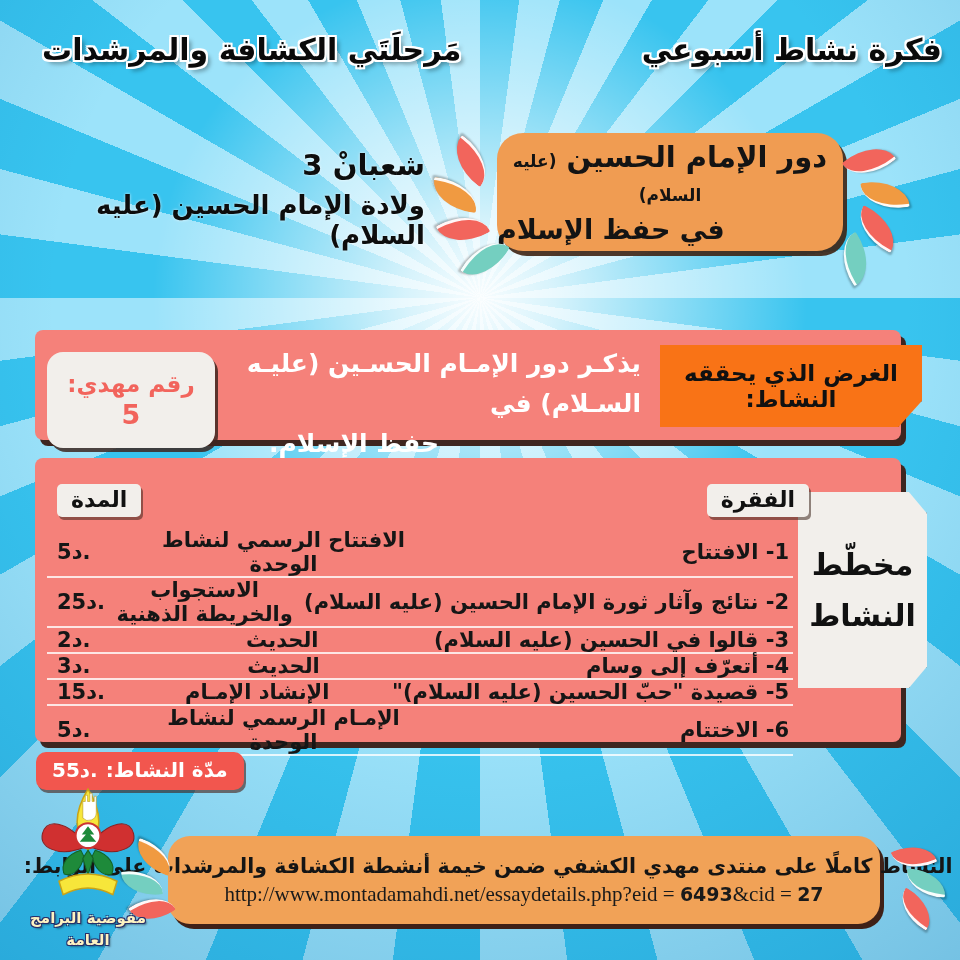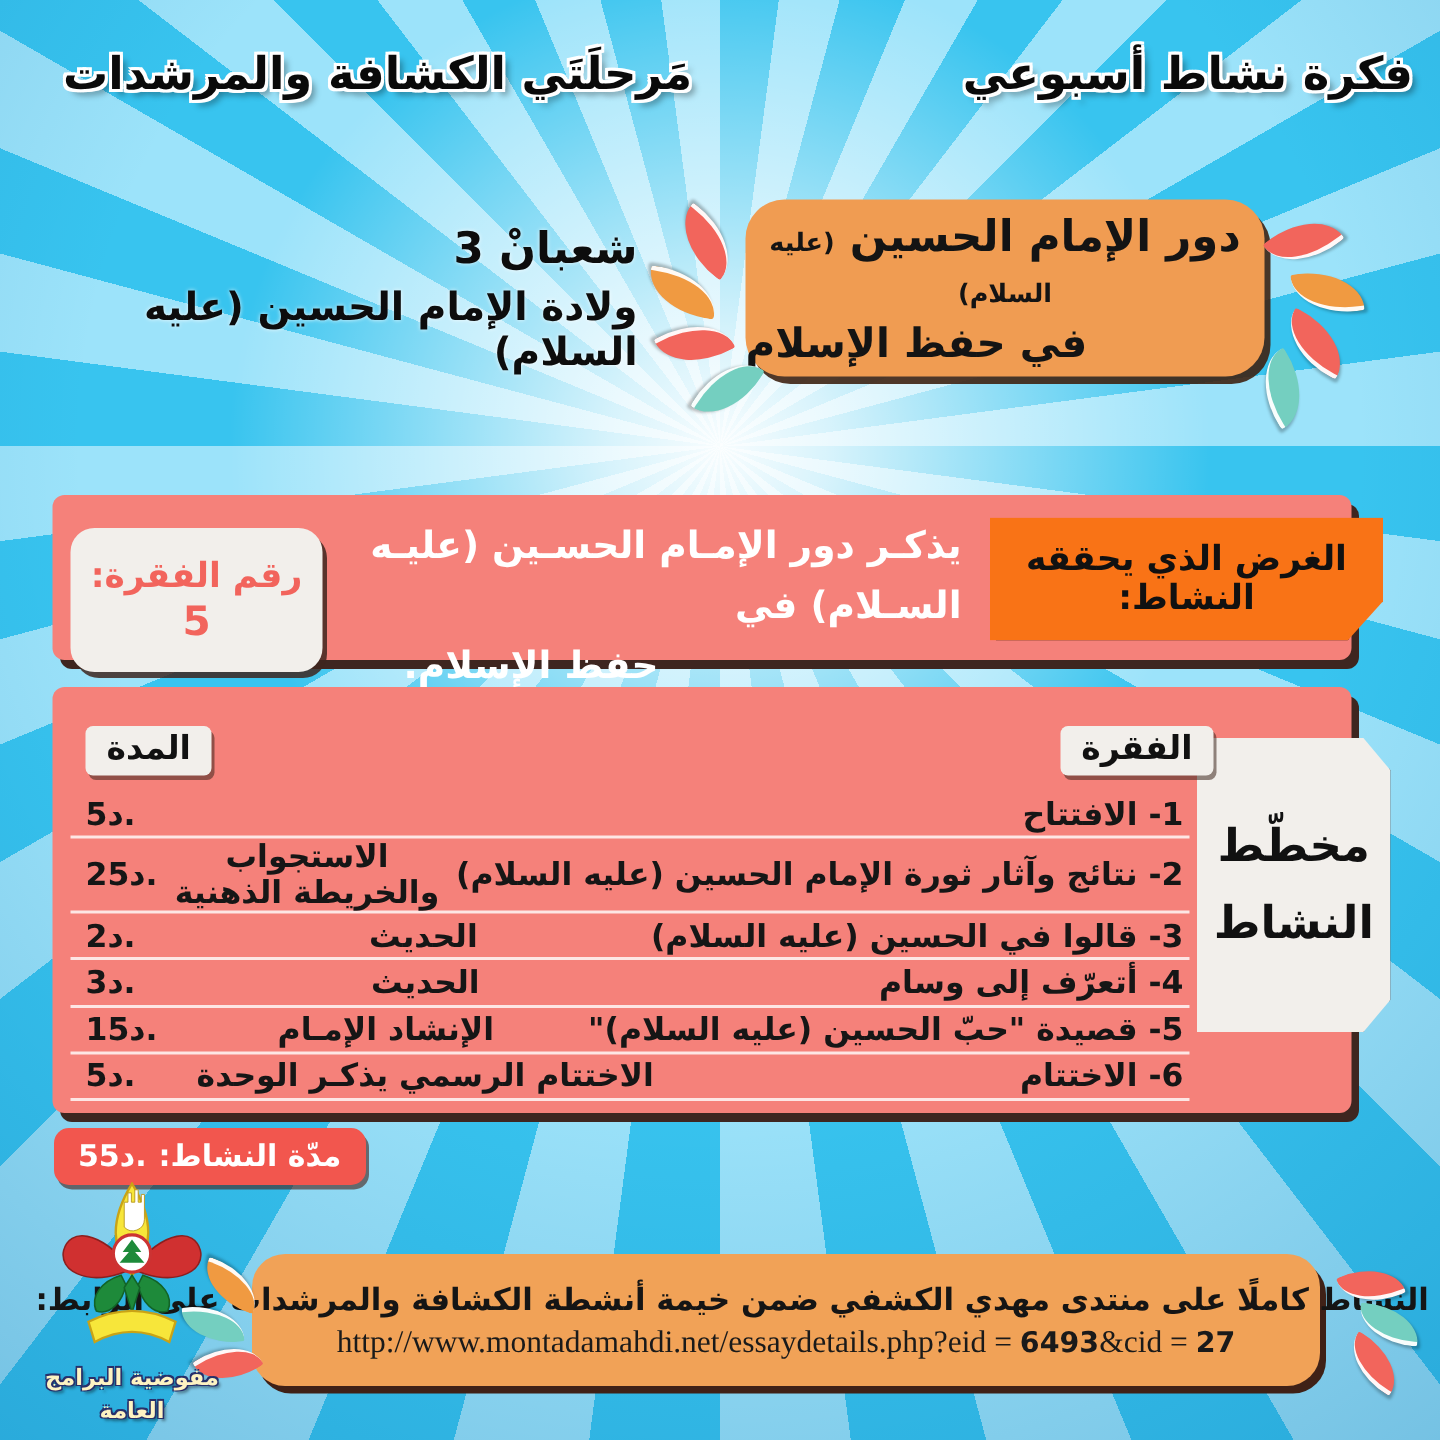--- a/index.html
+++ b/index.html
@@ -171,37 +171,38 @@
     <div class="l2">ولادة الإمام الحسين (عليه السلام)</div>
   </div>
 
   <div class="purpose">
     <div class="purpose-label">الغرض الذي يحققه النشاط:</div>
     <div class="purpose-text">
       <div class="l1">يذكـر دور الإمـام الحسـين (عليـه السـلام) في</div>
       <div class="l2">حفظ الإسلام.</div>
     </div>
     <div class="purpose-num">
-      <div class="nl">رقم الفقرة:</div>
+      <div class="nl">رقم مهدي:</div>
       <div class="nv">5</div>
     </div>
   </div>
 
   <div class="plan">
     <div class="side-panel">
       <div>مخطّط</div>
       <div>النشاط</div>
     </div>
 
     <div class="col-head c-item">الفقرة</div>
     <div class="col-head c-dur">المدة</div>
 
     <div class="rows">
       <div class="row">
         <div class="cell-item">1- الافتتاح</div>
+        <div class="cell-method">الافتتاح الرسمي لنشاط الوحدة</div>
         <div class="cell-dur">5د.</div>
       </div>
       <div class="row">
         <div class="cell-item">2- نتائج وآثار ثورة الإمام الحسين (عليه السلام)</div>
         <div class="cell-method">الاستجواب والخريطة الذهنية</div>
         <div class="cell-dur">25د.</div>
       </div>
       <div class="row">
         <div class="cell-item">3- قالوا في الحسين (عليه السلام)</div>
         <div class="cell-method">الحديث</div>
@@ -212,21 +213,21 @@
         <div class="cell-method">الحديث</div>
         <div class="cell-dur">3د.</div>
       </div>
       <div class="row">
         <div class="cell-item">5- قصيدة "حبّ الحسين (عليه السلام)"</div>
         <div class="cell-method">الإنشاد الإمـام</div>
         <div class="cell-dur">15د.</div>
       </div>
       <div class="row">
         <div class="cell-item">6- الاختتام</div>
-        <div class="cell-method">الاختتام الرسمي يذكـر الوحدة</div>
+        <div class="cell-method">الإمـام الرسمي لنشاط الوحدة</div>
         <div class="cell-dur">5د.</div>
       </div>
     </div>
   </div>
 
   <div class="total-badge">
     <span>مدّة النشاط:</span>
     <span class="val">55د.</span>
   </div>
 

